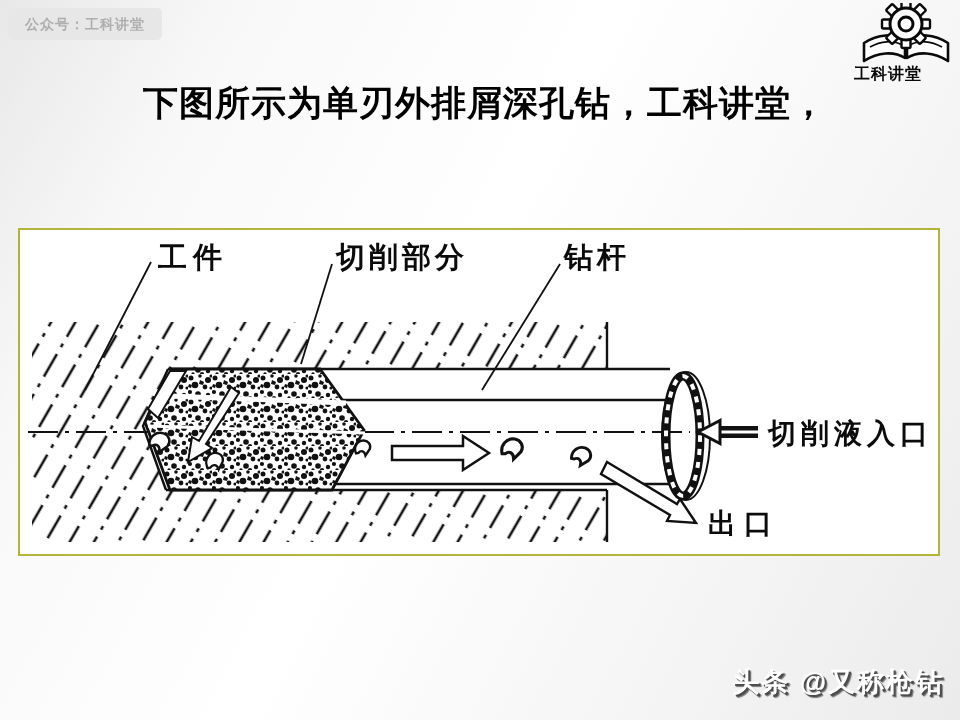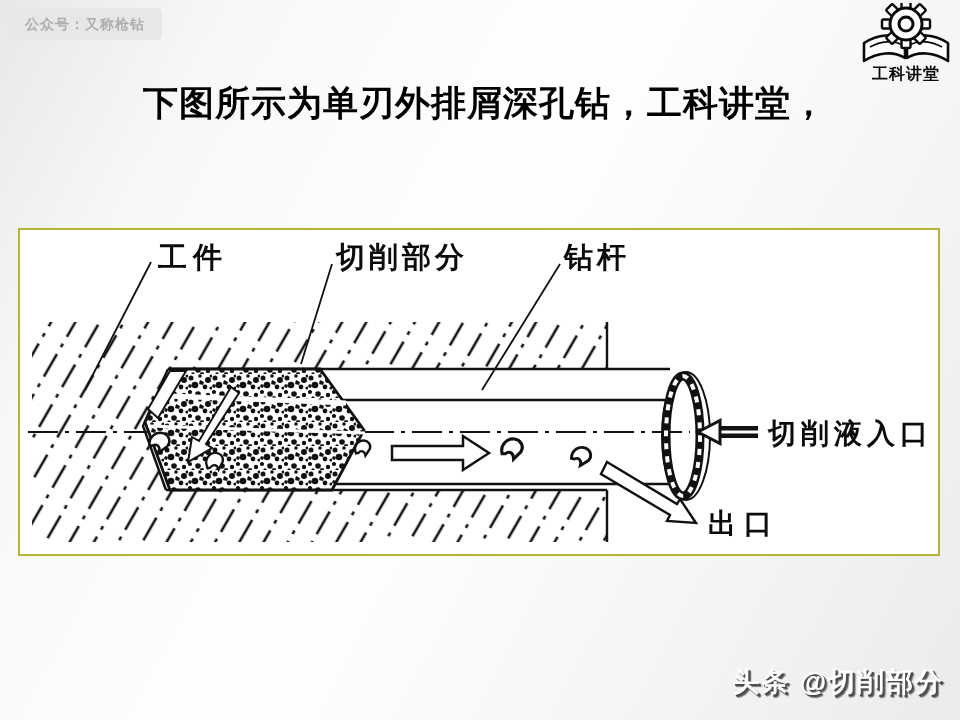--- a/index.html
+++ b/index.html
@@ -1,39 +1,39 @@
 <!DOCTYPE html>
 <html><head>
 <meta charset="utf-8">
 <style>
   html,body{margin:0;padding:0;}
   .slide{position:relative;width:960px;height:720px;overflow:hidden;
     background:linear-gradient(118deg,#e8e8e8 0%,#f8f8f8 18%,#ffffff 46%,#f4f4f4 78%,#ebebeb 100%);
     font-family:"Liberation Sans",sans-serif;}
   .badge{position:absolute;left:8px;top:8px;background:#e7e7e7;color:#aeaeae;
     font:bold 14px/1 "Liberation Sans",sans-serif;padding:9px 17px;border-radius:5px;letter-spacing:1px;}
-  .logo{position:absolute;left:854px;top:3px;width:104px;text-align:center;}
+  .logo{position:absolute;left:854px;top:3px;width:104px;}
   .logo svg{display:block;margin:0 auto;}
   .logo-text{font:bold 16px "Liberation Sans",sans-serif;color:#0a0a0a;letter-spacing:1px;margin-top:1px;}
   .title{position:absolute;left:97px;top:80px;width:806px;color:#000;
     font:bold 35px/1.36 "Liberation Serif","DejaVu Serif",serif;text-indent:46px;letter-spacing:1px;}
   .figure{position:absolute;left:18px;top:228px;width:918px;height:324px;background:#fff;
     border:2px solid #b2b43c;text-align:right;}
   .figure svg{display:block;}
   .dl{font-family:"Liberation Serif","DejaVu Serif",serif;font-weight:bold;font-size:29px;fill:#0b0b0b;}
   .dl2{font-family:"Liberation Serif","DejaVu Serif",serif;font-weight:bold;font-size:28px;fill:#0b0b0b;}
   .watermark{position:absolute;right:16px;bottom:20px;color:#ffffff;letter-spacing:2px;
     font:bold 27px "Liberation Sans",sans-serif;text-shadow:2px 2px 0 #4d4d4d,3px 3px 1px #777777;}
 </style>
 </head>
 <body>
 
 <div class="slide">
 
-  <div class="badge">公众号：又称枪钻</div>
+  <div class="badge">公众号：工科讲堂</div>
 
   <div class="logo">
     <svg width="100" height="60" viewBox="0 0 100 60">
 
       <g fill="#fff" stroke="#0a0a0a" stroke-width="2.6" stroke-linejoin="round">
         <path d="M8,40 C22,31 38,30 49,37 L49,55 C38,48 22,49 8,58 Z"></path>
         <path d="M92,40 C78,31 62,30 51,37 L51,55 C62,48 78,49 92,58 Z"></path>
         <path d="M14,44 C25,38 37,37 46,42" fill="none" stroke-width="1.6"></path>
         <path d="M86,44 C75,38 63,37 54,42" fill="none" stroke-width="1.6"></path>
       </g>
@@ -143,15 +143,15 @@
       </g>
 
       <text class="dl" x="138" y="37" letter-spacing="6">工件</text>
       <text class="dl" x="316" y="37" letter-spacing="4">切削部分</text>
       <text class="dl" x="544" y="37" letter-spacing="4">钻杆</text>
       <text class="dl2" x="748" y="213" letter-spacing="5">切削液入口</text>
       <text class="dl2" x="688" y="303" letter-spacing="8">出口</text>
     </svg>
   </div>
 
-  <div class="watermark">头条 @切削部分</div>
+  <div class="watermark">头条 @又称枪钻</div>
 
 </div>
 
 </body></html>

